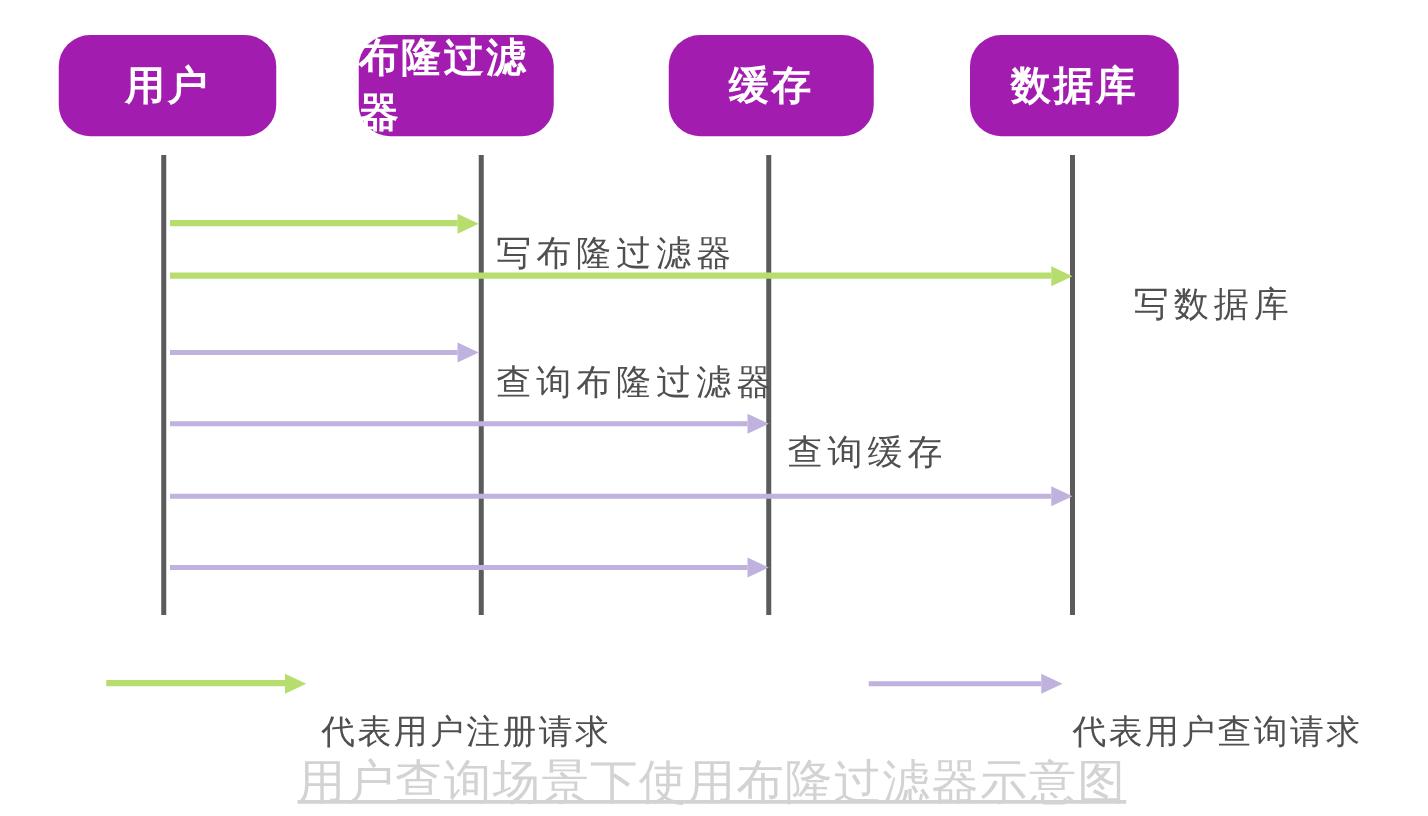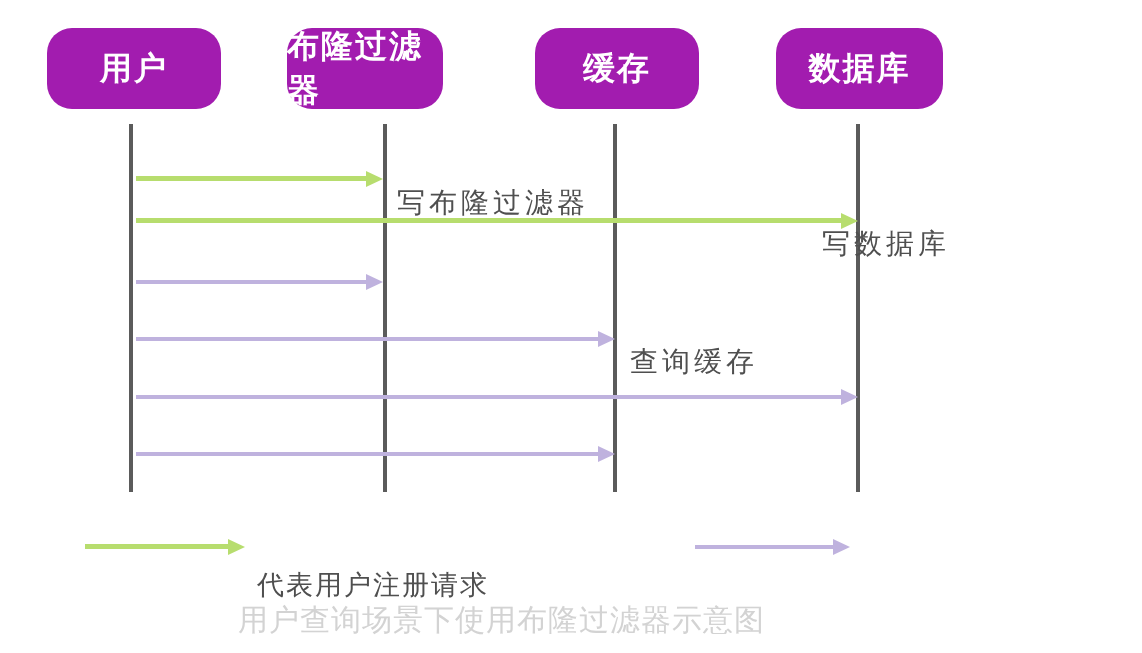--- a/index.html
+++ b/index.html
@@ -33,36 +33,36 @@
   .msg0{left:136px;top:176px;width:230px;}
   .msg1{left:136px;top:218px;width:705px;}
   .msg2{left:136px;top:280px;width:230px;}
   .msg3{left:136px;top:337px;width:462px;}
   .msg4{left:136px;top:395px;width:705px;}
   .msg5{left:136px;top:452px;width:462px;}
 
   
   .msg-label{position:absolute;color:#4f4f4f;font-size:28px;letter-spacing:4px;white-space:nowrap;margin-top:20px;}
   .ml0{left:397px;top:164px;}
-  .ml1{left:822px;top:205px;text-align:right;}
+  .ml1{left:907px;top:205px;text-align:right;}
   .ml2{left:397px;top:267px;}
   .ml3{left:630px;top:323px;}
   .ml4{left:873px;top:381px;}
   .ml5{left:630px;top:439px;}
 
   
   .lg-arrow-register{left:85px;top:544px;width:143px;}
   .lg-arrow-query{left:695px;top:545px;width:138px;}
   .legend-label{position:absolute;color:#4f4f4f;font-size:27px;letter-spacing:2px;white-space:nowrap;margin-top:37px;}
   .lgl-register{left:257px;top:530px;}
   .lgl-query{left:858px;top:530px;}
 
   
-  .caption{position:absolute;left:238px;top:600px;color:#d3d3d3;font-size:30px;
-           letter-spacing:1px;white-space:nowrap;}
+  .caption{position:absolute;left:238px;top:600px;color:#d3d3d3;font-size:38px;
+           letter-spacing:1px;white-space:nowrap;text-decoration:underline;}
 </style>
 </head>
 <body>
 
 <div class="canvas">
 
   <div class="actor actor-user">
     <span>用户</span>
   </div>
   <div class="actor actor-bloom">
@@ -82,21 +82,23 @@
 
   <div class="arrow register msg0"></div>
   <div class="arrow register msg1"></div>
   <div class="arrow query msg2"></div>
   <div class="arrow query msg3"></div>
   <div class="arrow query msg4"></div>
   <div class="arrow query msg5"></div>
 
   <div class="msg-label ml0">写布隆过滤器</div>
   <div class="msg-label ml1">写数据库</div>
+  <div class="msg-label ml2">查询布隆过滤器</div>
   <div class="msg-label ml3">查询缓存</div>
 
   <div class="arrow register lg-arrow-register"></div>
   <div class="legend-label lgl-register">代表用户注册请求</div>
   <div class="arrow query lg-arrow-query"></div>
+  <div class="legend-label lgl-query">代表用户查询请求</div>
 
   <div class="caption">用户查询场景下使用布隆过滤器示意图</div>
 
 </div>
 
 </body></html>

